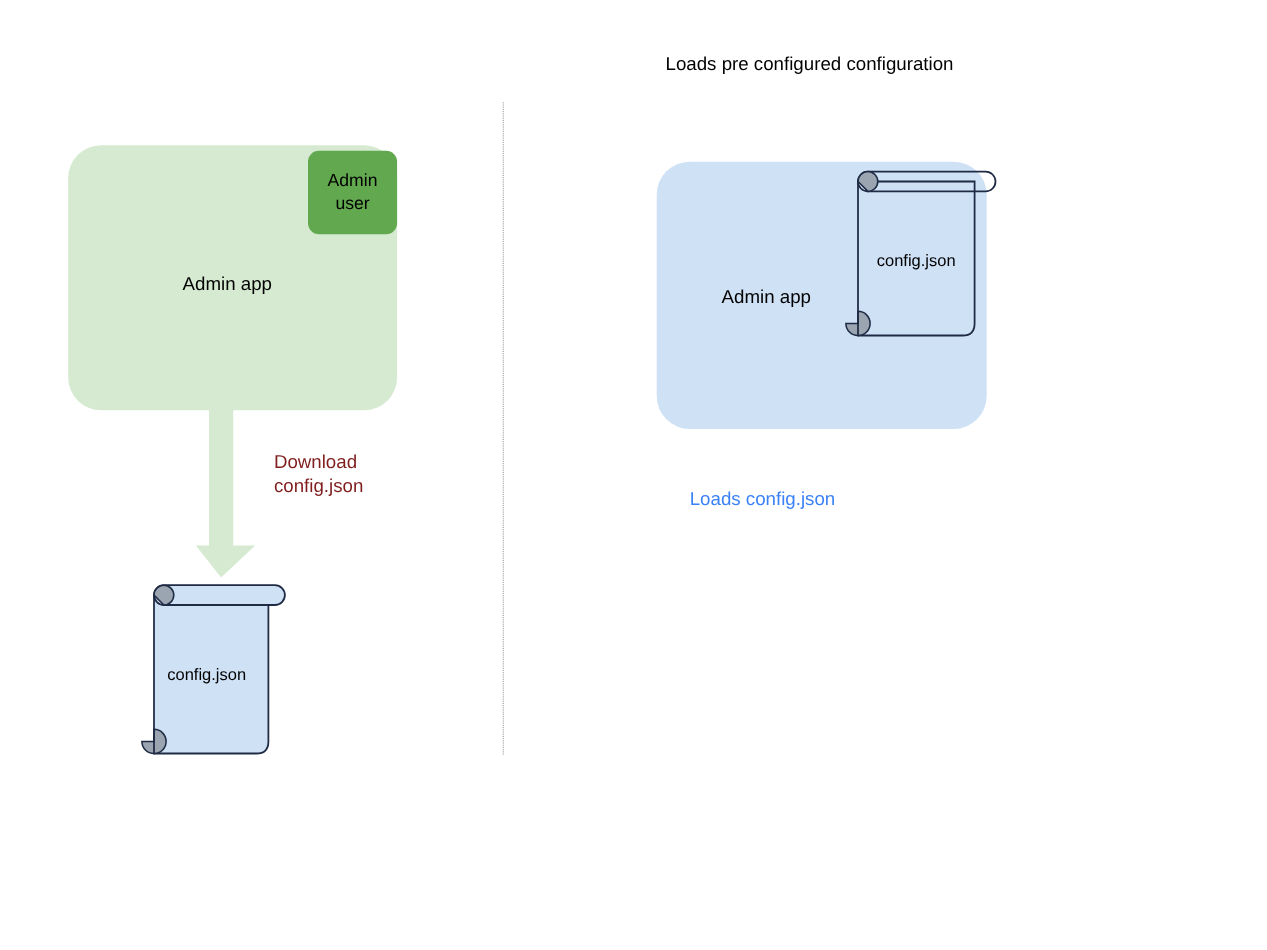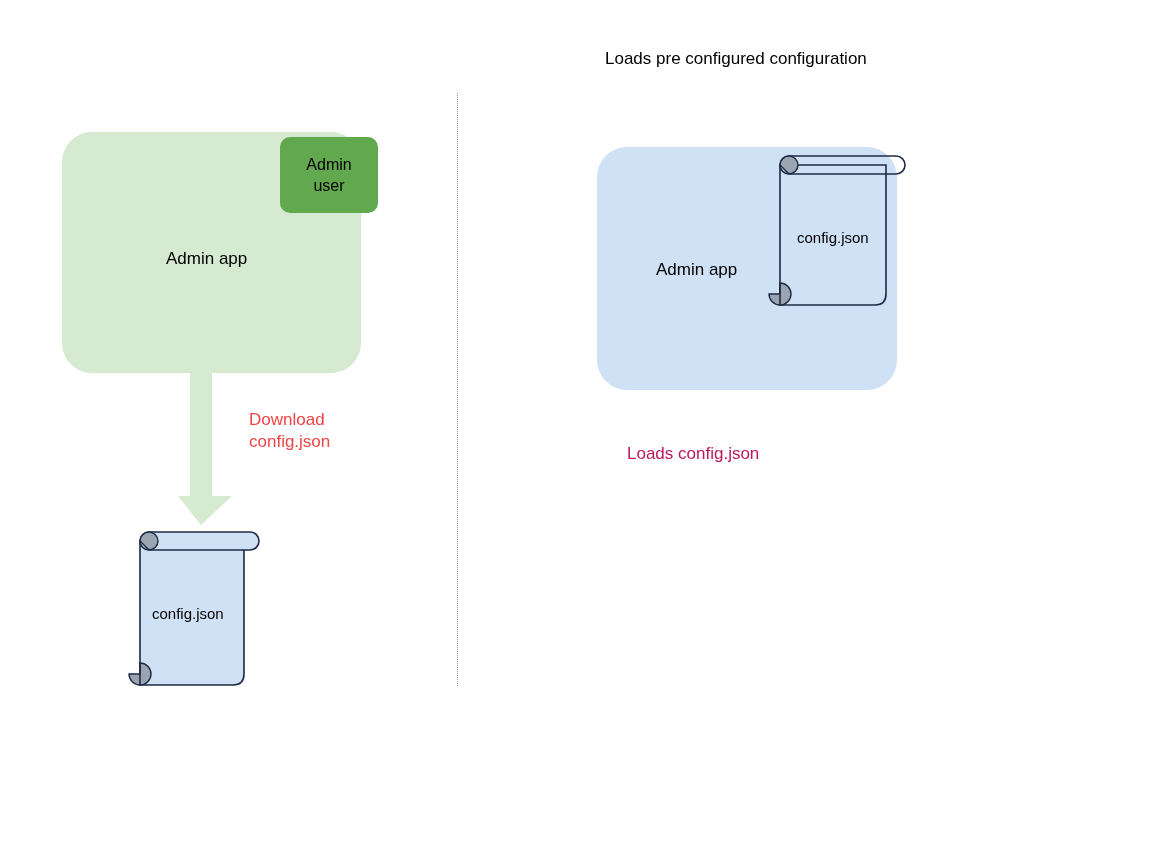--- a/index.html
+++ b/index.html
@@ -73,21 +73,21 @@
     color: #000;
   }
   #admin-app-label { left: 166px; top: 248px; }
   #demo-app-label  { left: 656px; top: 259px; }
 
   
   #admin-panel {
     position: absolute;
     left: 280px;
     top: 137px;
-    width: 98px;
+    width: 81px;
     height: 76px;
     background: #62a84f;
     border-radius: 10px;
     display: flex;
     align-items: center;
     justify-content: center;
   }
   #admin-panel .panel-text {
     font-size: 16px;
     line-height: 21px;
@@ -104,21 +104,21 @@
     height: 158px;
   }
   .arrow-wrap svg { display: block; }
 
   .arrow-label {
     position: absolute;
     left: 249px;
     top: 409px;
     font-size: 17px;
     line-height: 22px;
-    color: #ef4444;
+    color: #7f1d1d;
     white-space: nowrap;
   }
 
   
   .scroll-wrap {
     position: absolute;
   }
   .scroll-wrap svg { display: block; overflow: visible; }
 
   #scroll-left  { left: 118px; top: 528px;  width: 150px; height: 166px; }
@@ -134,21 +134,21 @@
   #scroll-left-text  { left: 152px; top: 604px; }
   #scroll-right-text { left: 797px; top: 228px; }
 
   
   #loads-caption {
     position: absolute;
     left: 627px;
     top: 443px;
     font-size: 17px;
     line-height: 21px;
-    color: #be185d;
+    color: #3b82f6;
     white-space: nowrap;
   }
 </style>
 </head>
 <body>
 
 <div class="canvas">
 
 
   <div class="col-title" id="title-right">Loads pre configured configuration</div>

